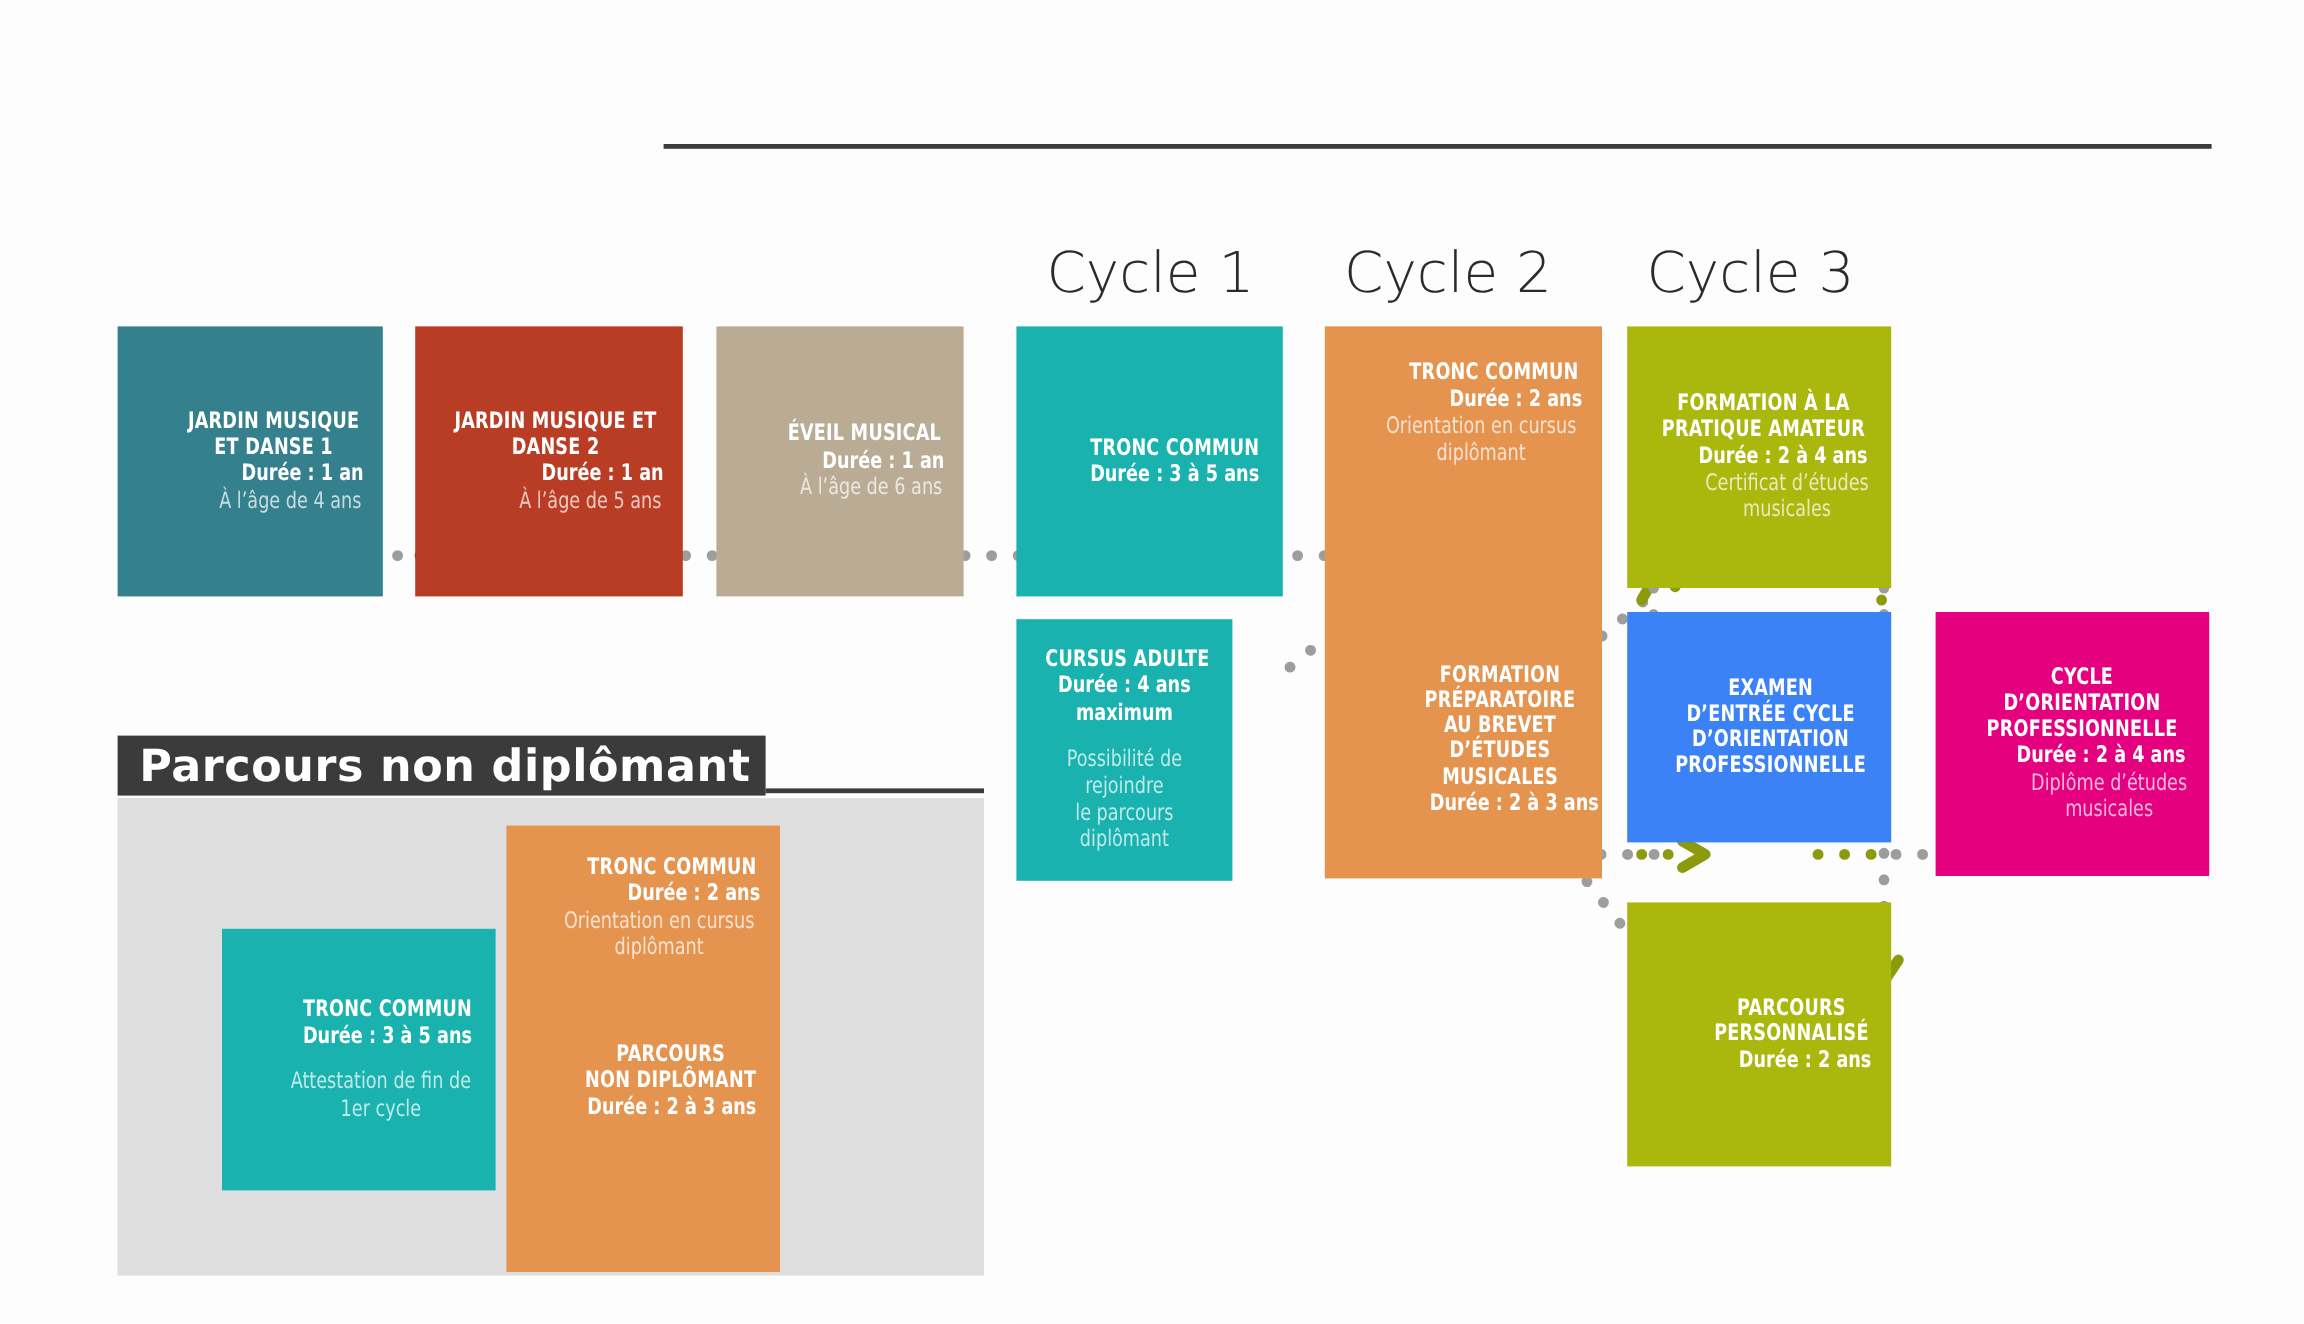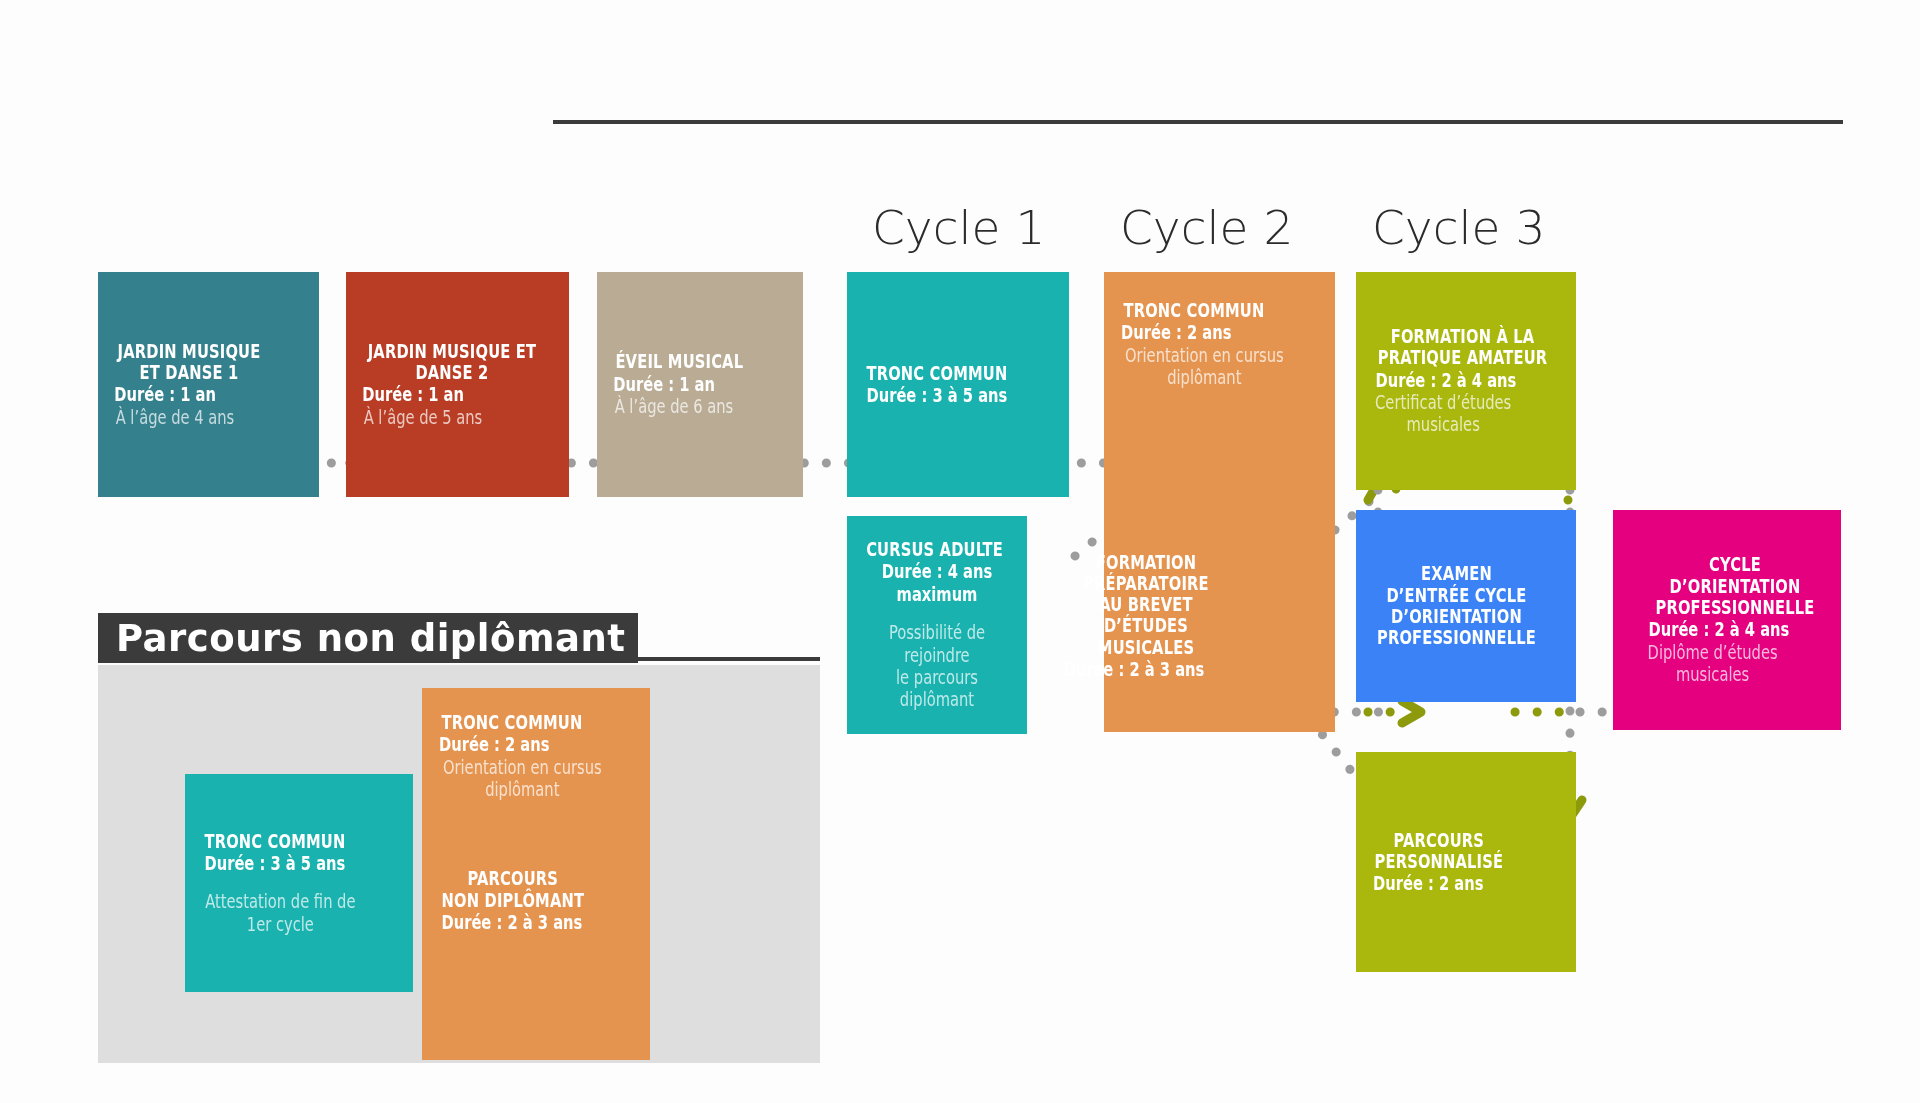--- a/index.html
+++ b/index.html
@@ -49,21 +49,21 @@
     white-space: nowrap;
   }
 
   
   .box {
     position: absolute;
     box-sizing: border-box;
     display: flex;
     flex-direction: column;
     justify-content: center;
-    align-items: flex-start;
+    align-items: flex-end;
     text-align: center;
     color: #ffffff;
     overflow: hidden;
     padding: 4px 8px;
   }
   .box .ttl {
     font-family: "DejaVu Sans Condensed", "Liberation Sans Narrow", "Liberation Sans", sans-serif;
     font-weight: bold;
     font-size: 19px;
     line-height: 1.12;
@@ -236,21 +236,21 @@
     <div class="ttl">TRONC COMMUN</div>
     <div class="sub">Durée : 3 à 5 ans</div>
   </div>
 
   <div class="box" style="left:1104px; top:272px; width:231px; height:460px; background:#e59450; justify-content:flex-start; padding-top:28px;">
     <div class="ttl">TRONC COMMUN</div>
     <div class="sub">Durée : 2 ans</div>
     <div class="muted">Orientation en cursus<br>diplômant</div>
   </div>
 
-  <div class="box" style="left:1044px; top:500px; width:204px; height:232px; background:transparent;">
+  <div class="box" style="left:1148px; top:500px; width:204px; height:232px; background:transparent;">
     <div class="ttl">FORMATION<br>PRÉPARATOIRE<br>AU BREVET D’ÉTUDES<br>MUSICALES</div>
     <div class="sub">Durée : 2 à 3 ans</div>
   </div>
 
   <div class="box" style="left:1356px; top:272px; width:220px; height:218px; background:#aab80d;">
     <div class="ttl">FORMATION À LA<br>PRATIQUE AMATEUR</div>
     <div class="sub">Durée : 2 à 4 ans</div>
     <div class="muted">Certificat d’études<br>musicales</div>
   </div>
 

